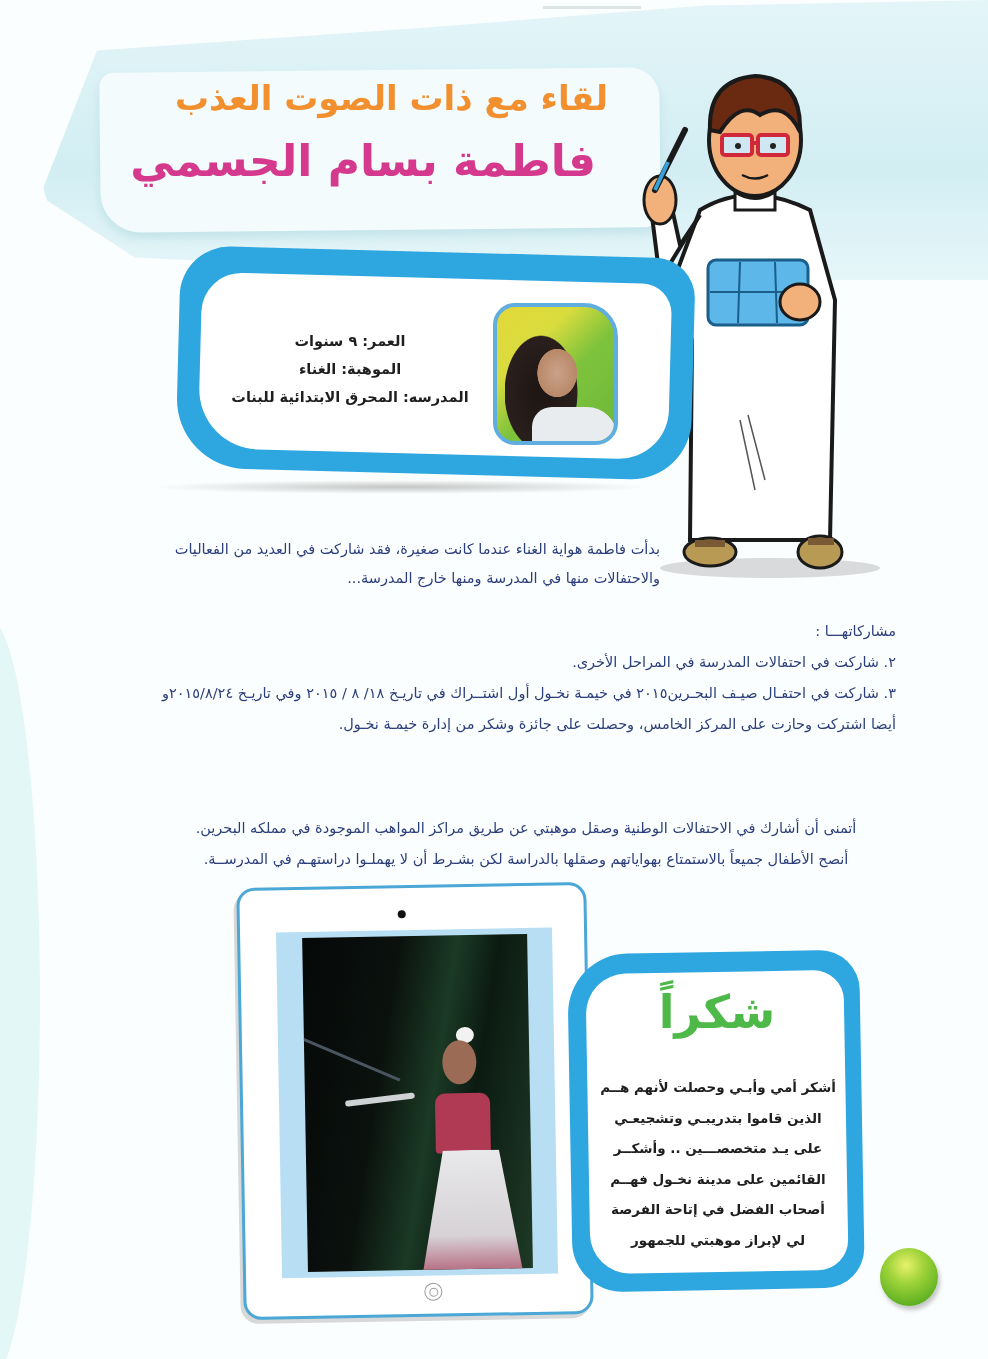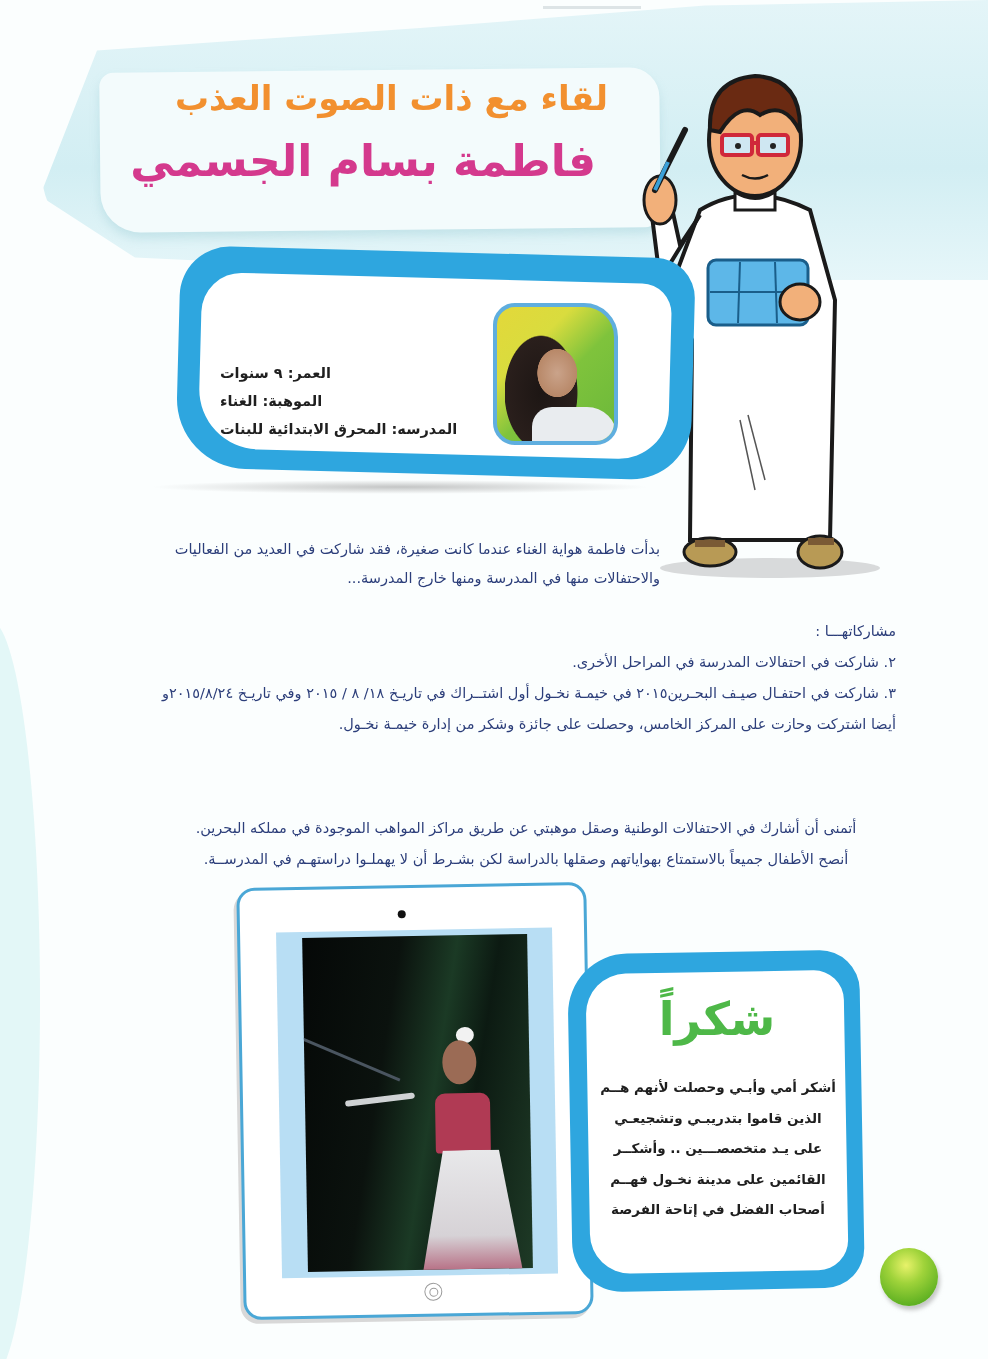--- a/index.html
+++ b/index.html
@@ -68,22 +68,21 @@
       background: radial-gradient(ellipse 28px 34px at 58% 40%, #caa38a 0%, #b88868 70%, transparent 72%),
                   radial-gradient(ellipse 45px 70px at 40% 55%, #1d1614 0%, #2a1f1c 80%, transparent 82%);
     }
     .photo-shirt {
       position: absolute; left: 35px; top: 100px; width: 85px; height: 40px;
       background: #e9ecef; border-radius: 20px 30px 0 0;
     }
     .profile-info {
       position: absolute; right: 508px; top: 327px; width: 260px;
       font-size: 14.5px; font-weight: bold; color: #1f1f1f; line-height: 28px;
-      text-align: left;
-      margin-top: 32px;
+      text-align: center;
     }
 
     
     .intro {
       position: absolute; right: 328px; top: 535px; width: 520px;
       font-size: 14.5px; color: #2c3e7a; line-height: 29px; text-align: right;
     }
     .participations {
       position: absolute; right: 92px; top: 616px; width: 740px;
       font-size: 14.5px; color: #2c3e7a; line-height: 31px; text-align: right;
@@ -153,21 +152,21 @@
       background: #2ea6df; border-radius: 60px 40px 40px 50px;
       transform: rotate(-1deg);
     }
     .thanks-inner {
       position: absolute; left: 588px; top: 972px; width: 258px; height: 300px;
       background: #ffffff; border-radius: 40px 30px 30px 40px;
       transform: rotate(-1deg);
     }
     .thanks-title {
       position: absolute; left: 588px; top: 985px; width: 258px;
-      text-align: center; font-size: 46px; font-weight: bold; color: #4eb848; margin-top: 7px;
+      text-align: center; font-size: 46px; font-weight: bold; color: #4eb848;
     }
     .thanks-body {
       position: absolute; left: 590px; top: 1072px; width: 256px;
       text-align: center; font-size: 13.5px; font-weight: bold; color: #1e1e1e;
       line-height: 30.5px;
     }
 
     
     .green-bubble {
       position: absolute; left: 880px; top: 1248px; width: 58px; height: 58px;
@@ -275,15 +274,16 @@
 
 <div class="thanks-frame"></div>
 <div class="thanks-inner"></div>
 <div class="thanks-title">شكراً</div>
 <div class="thanks-body">
   <div>أشكر أمي وأبـي وحصلت لأنهم هــم</div>
   <div>الذين قاموا بتدريبـي وتشجيعـي</div>
   <div>على يـد متخصصـــين .. وأشكــر</div>
   <div>القائمين على مدينة نخـول فهــم</div>
   <div>أصحاب الفضل في إتاحة الفرصة</div>
+  <div>لي لإبراز موهبتي للجمهور</div>
 </div>
 
 <div class="green-bubble"></div>
 
 </body></html>

